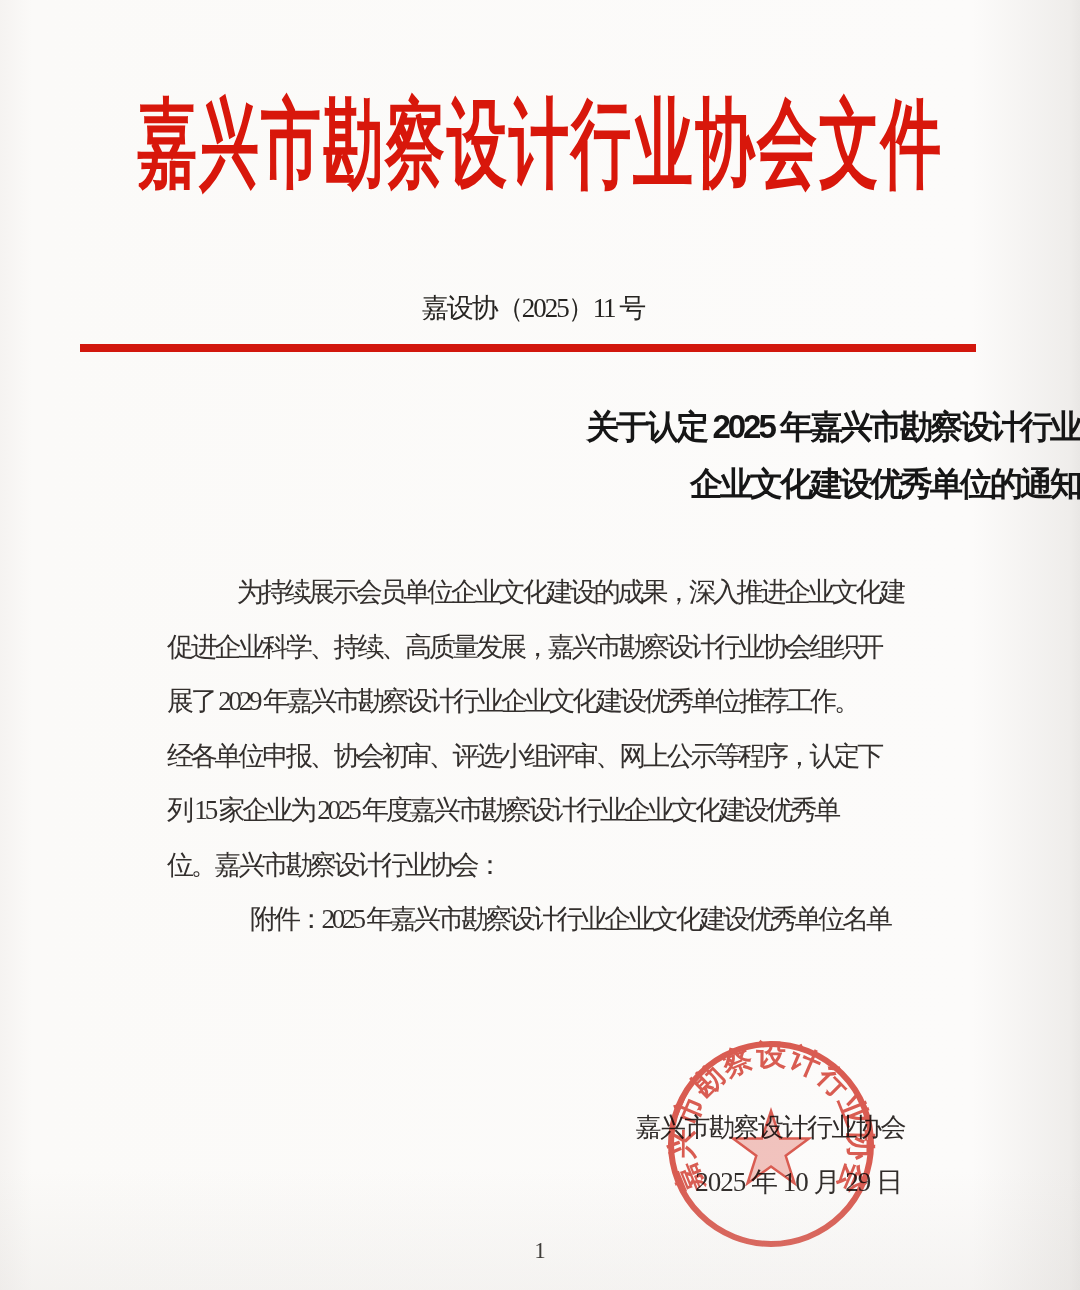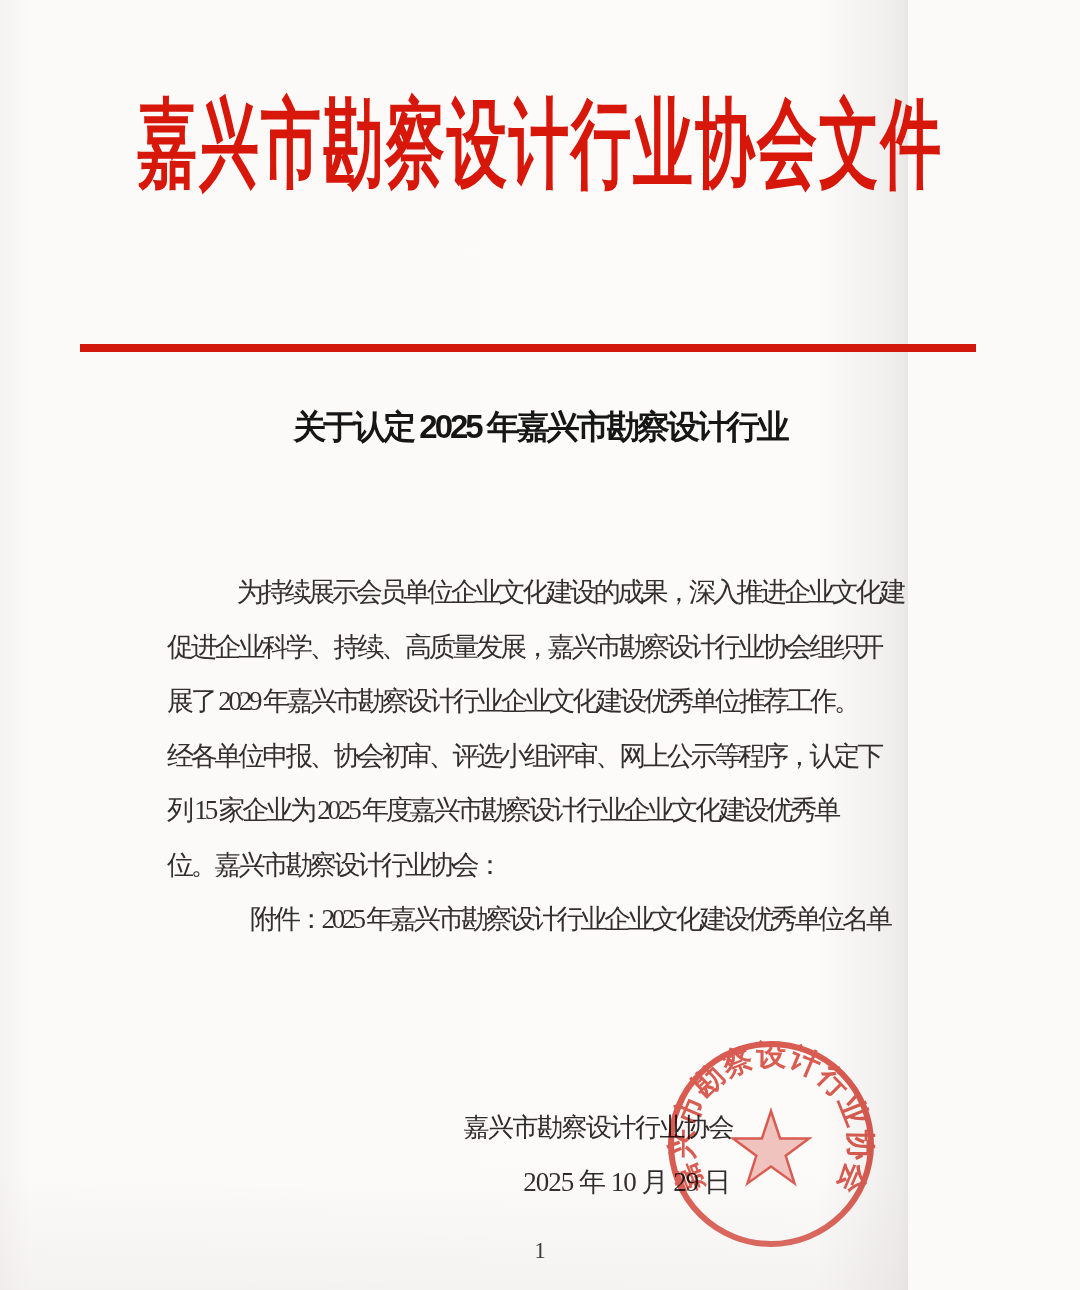--- a/index.html
+++ b/index.html
@@ -2,21 +2,21 @@
 <html><head>
 <meta charset="utf-8">
 <style>
   html,body{margin:0;padding:0;}
   body{
     width:1080px;height:1290px;overflow:hidden;
     font-family:"Liberation Serif","DejaVu Serif",serif;
     background:#fbfaf8;
   }
   .page{
-    position:relative;width:908px;height:1290px;
+    position:relative;width:1080px;height:1290px;
     background:
       linear-gradient(90deg,#f5f3f1 0%,#fbfaf8 3%,#fcfbfa 90%,#efedeb 99%,#e9e7e5 100%),
       #fbfaf8;
   }
   .scan-shade{
     position:absolute;left:0;bottom:0;width:100%;height:120px;
     background:linear-gradient(0deg,rgba(210,206,202,0.18),rgba(210,206,202,0));
     pointer-events:none;
   }
   .header-title{
@@ -34,21 +34,21 @@
     text-align:center;
     font-size:27px;line-height:40px;letter-spacing:-2px;
     color:#262421;white-space:nowrap;
   }
   .red-line{
     position:absolute;top:344px;left:80px;width:896px;height:8px;
     background:#d2170d;
   }
   .doc-title{
     position:absolute;top:398px;left:0;width:1080px;
-    text-align:center;color:#161616;font-weight:bold;
+    text-align:right;color:#161616;font-weight:bold;
     font-size:33px;line-height:57px;letter-spacing:-3px;
     font-family:"Liberation Sans","DejaVu Sans",sans-serif;
     white-space:nowrap;
   }
   .content{
     position:absolute;top:565px;left:167px;width:748px;
     color:#332f2d;
     font-size:27px;letter-spacing:-3.2px;
   }
   .content .bline{
@@ -78,25 +78,27 @@
     text-align:center;font-size:23px;color:#2b2926;
   }
 </style>
 </head>
 <body>
 
 <div class="page">
 
   <div class="header-title">嘉兴市勘察设计行业协会文件</div>
 
+  <div class="doc-number">嘉设协（2025）11 号</div>
 
   <div class="red-line"></div>
 
   <div class="doc-title">
     <div>关于认定 2025 年嘉兴市勘察设计行业</div>
+    <div>企业文化建设优秀单位的通知</div>
   </div>
 
   <div class="content">
     <div class="bline indent">为持续展示会员单位企业文化建设的成果，深入推进企业文化建</div>
     <div class="bline">促进企业科学、持续、高质量发展，嘉兴市勘察设计行业协会组织开</div>
     <div class="bline">展了 2029 年嘉兴市勘察设计行业企业文化建设优秀单位推荐工作。</div>
     <div class="bline">经各单位申报、协会初审、评选小组评审、网上公示等程序，认定下</div>
     <div class="bline">列 15 家企业为 2025 年度嘉兴市勘察设计行业企业文化建设优秀单</div>
     <div class="bline">位。嘉兴市勘察设计行业协会：</div>
     <div class="bline indent">附件：2025 年嘉兴市勘察设计行业企业文化建设优秀单位名单</div>

